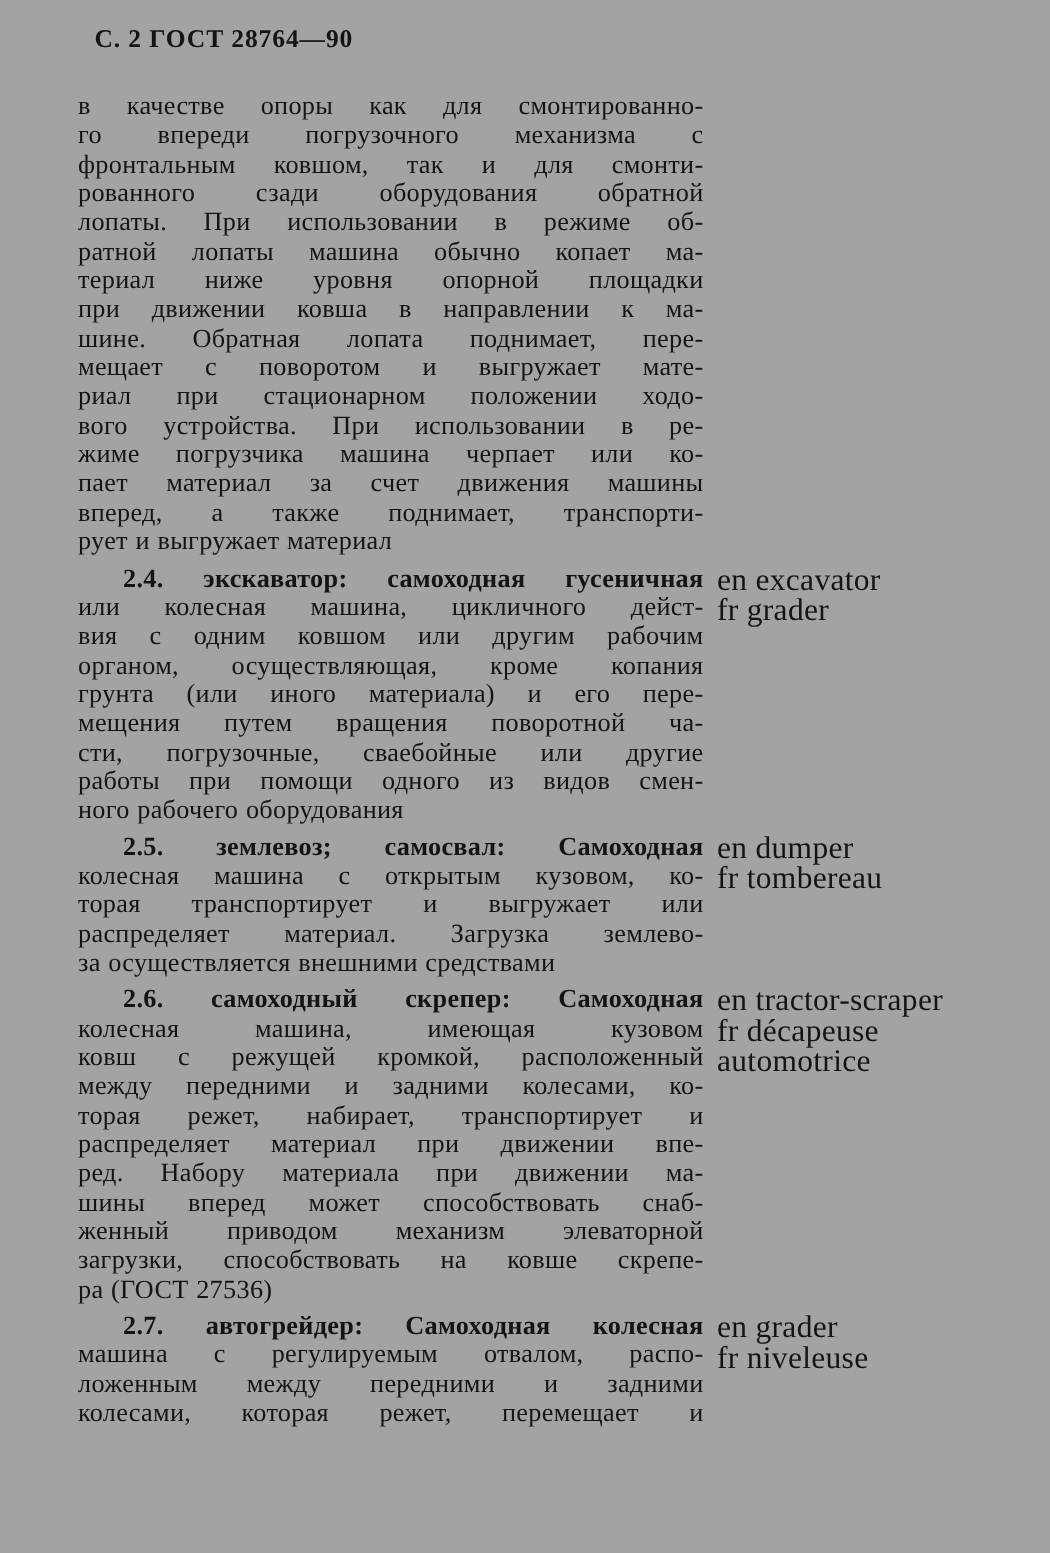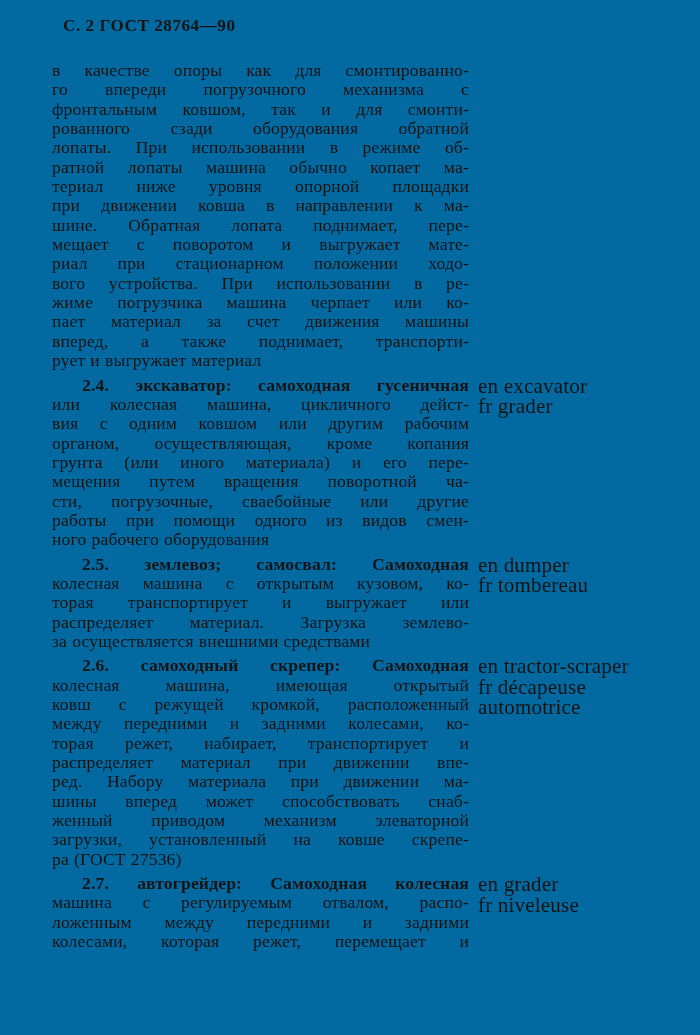--- a/index.html
+++ b/index.html
@@ -4,21 +4,21 @@
 <style>
   html, body {
     margin: 0;
     padding: 0;
     background: #ffffff;
   }
   .page {
     position: relative;
     width: 700px;
     height: 1035px;
-    background: #0369a1;
+    background: #a3a3a3;
     color: #141414;
     font-family: "Liberation Serif", "DejaVu Serif", serif;
     overflow: hidden;
   }
   .page-header {
     position: absolute;
     top: 16px;
     left: 63px;
     font-size: 17px;
     font-weight: 700;
@@ -122,29 +122,29 @@
           <div class="line no-stretch">за осуществляется внешними средствами</div>
         </div>
         <div class="para-margin">
           <div>en dumper</div>
           <div>fr tombereau</div>
         </div>
       </div>
       <div class="para-row spaced">
         <div class="para-text">
           <div class="line indent">2.6. самоходный скрепер: Самоходная</div>
-          <div class="line">колесная машина, имеющая открытый</div>
+          <div class="line">колесная машина, имеющая кузовом</div>
           <div class="line">ковш с режущей кромкой, расположенный</div>
           <div class="line">между передними и задними колесами, ко-</div>
           <div class="line">торая режет, набирает, транспортирует и</div>
           <div class="line">распределяет материал при движении впе-</div>
           <div class="line">ред. Набору материала при движении ма-</div>
           <div class="line">шины вперед может способствовать снаб-</div>
           <div class="line">женный приводом механизм элеваторной</div>
-          <div class="line">загрузки, установленный на ковше скрепе-</div>
+          <div class="line">загрузки, способствовать на ковше скрепе-</div>
           <div class="line no-stretch">ра (ГОСТ 27536)</div>
         </div>
         <div class="para-margin">
           <div>en tractor-scraper</div>
           <div>fr décapeuse</div>
           <div>automotrice</div>
         </div>
       </div>
       <div class="para-row spaced">
         <div class="para-text">

